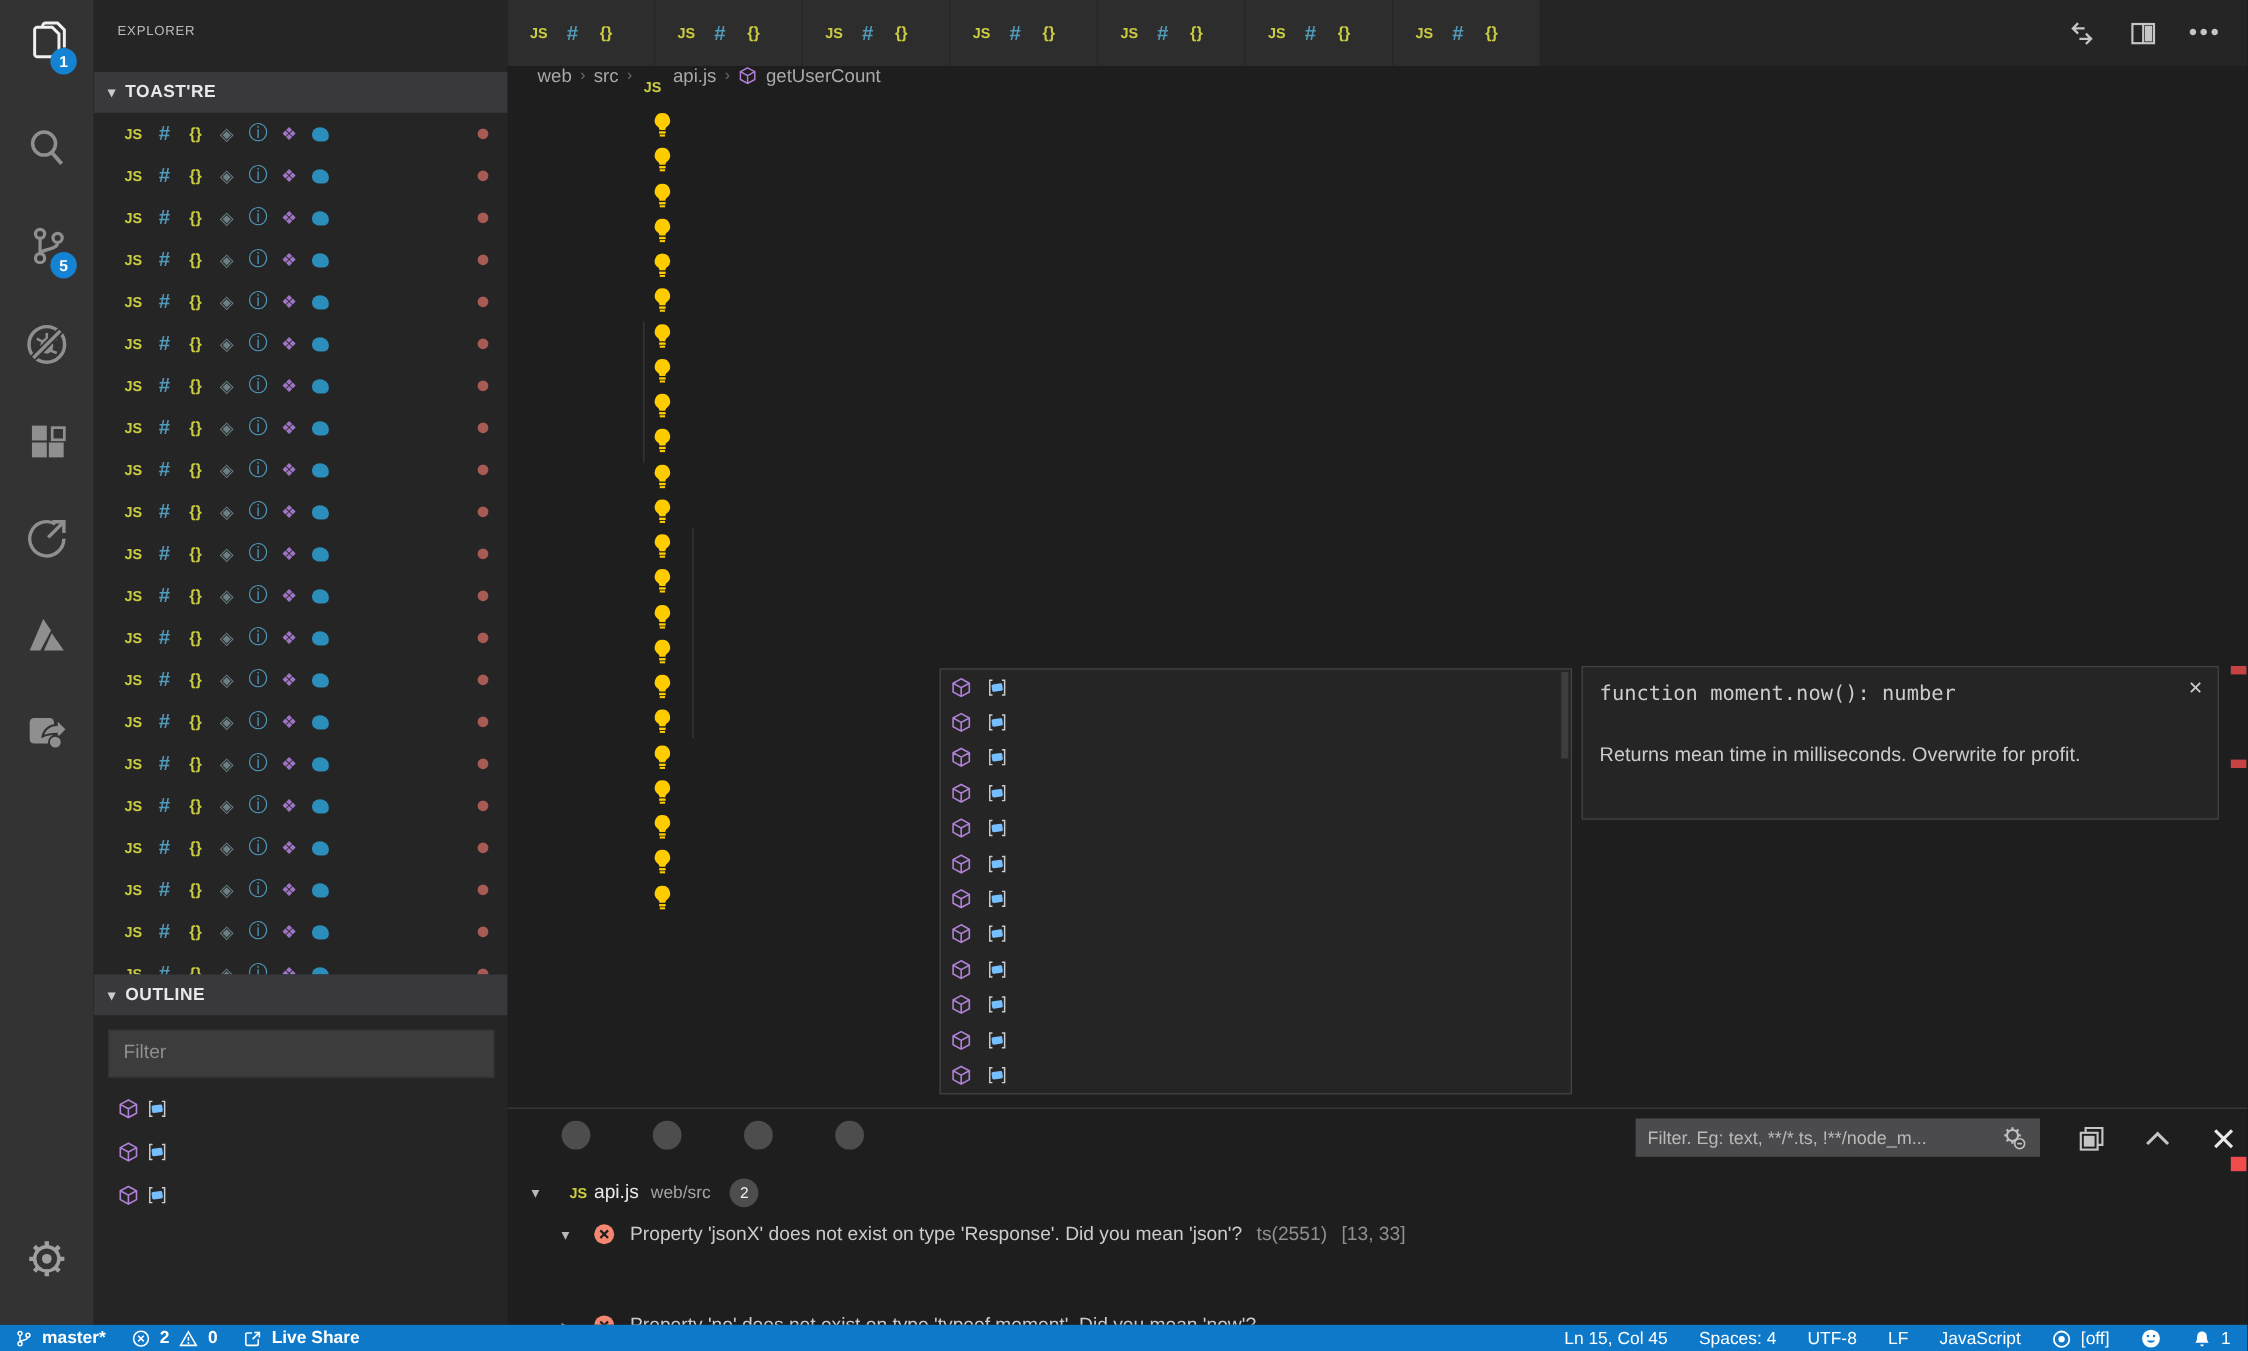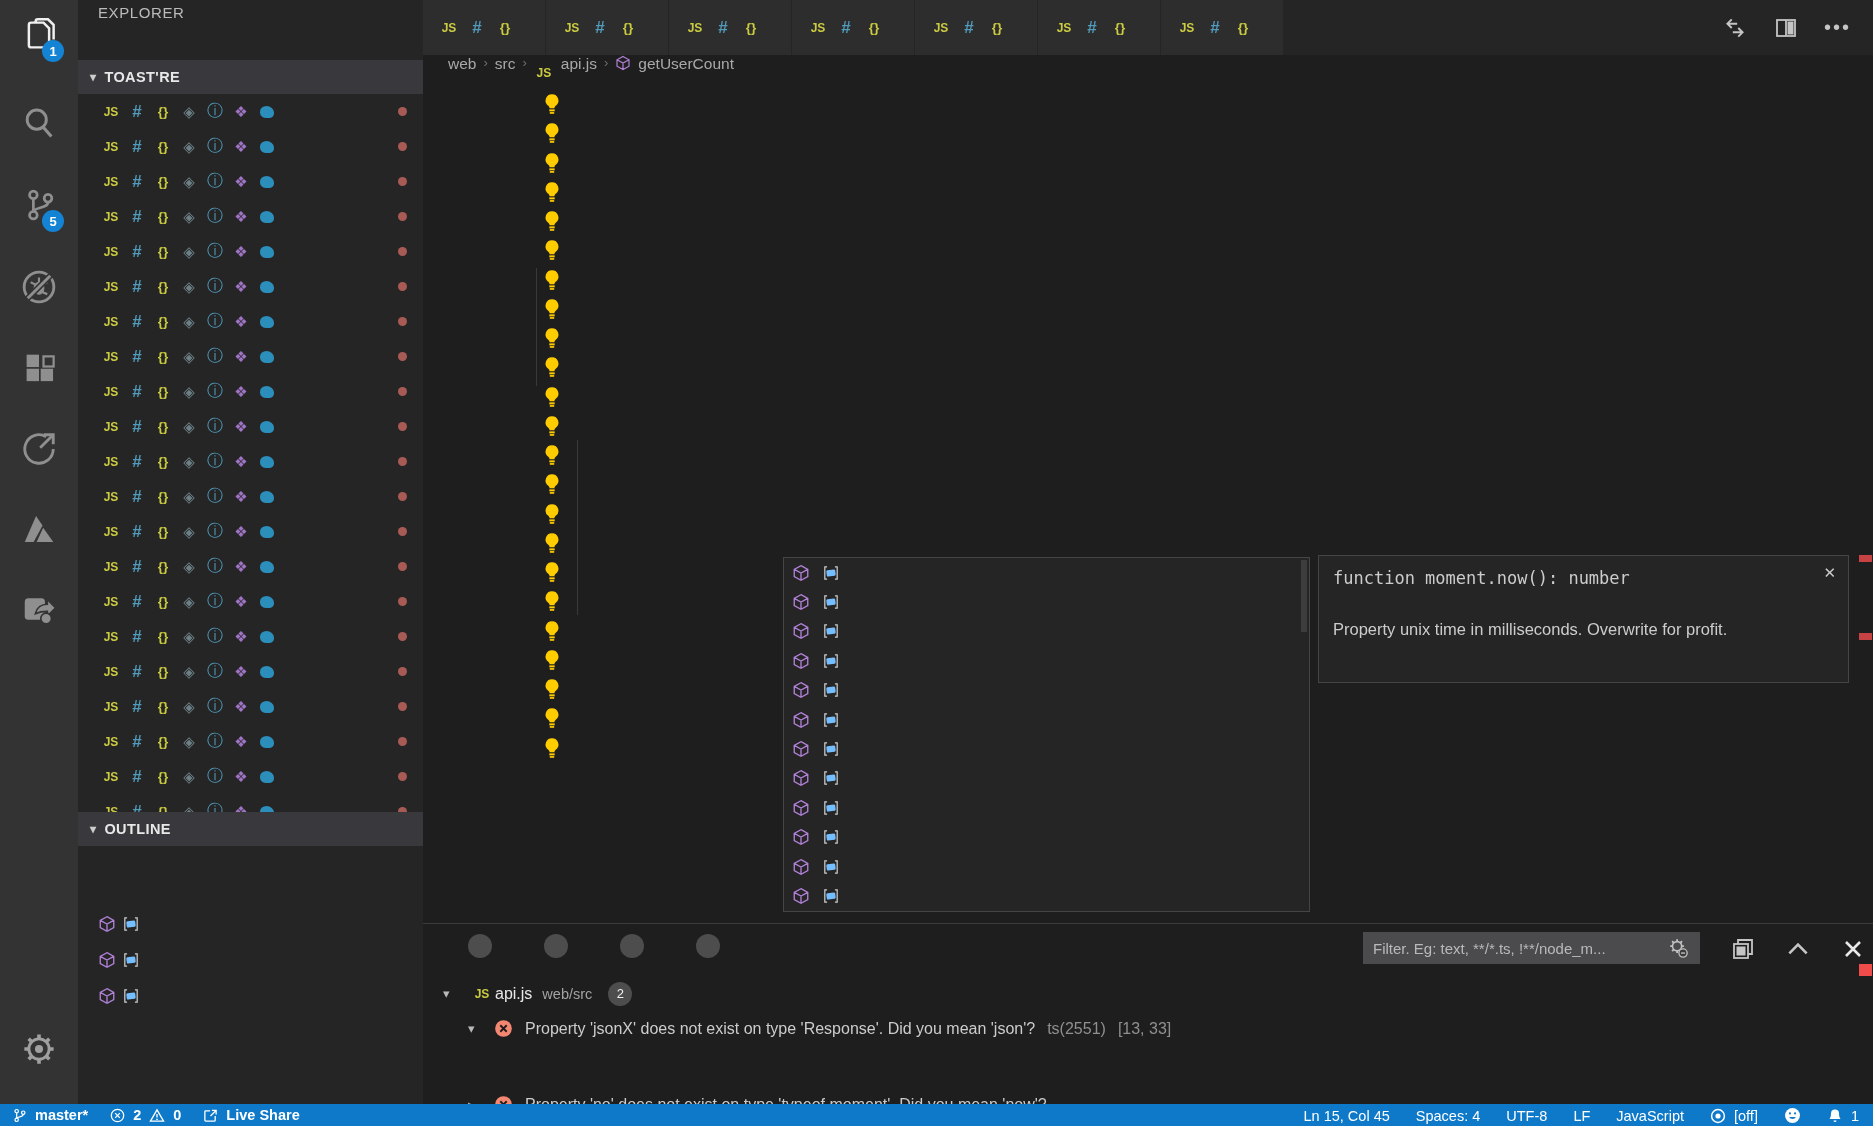--- a/index.html
+++ b/index.html
@@ -8,21 +8,21 @@
   .app { position:relative; width:1873px; height:1126px; }
 
   
   .activitybar { position:absolute; left:0; top:0; width:78px; height:1104px; background:#333333; z-index:30; }
   .act-item { position:absolute; left:0; width:78px; height:70px; display:flex; align-items:center; justify-content:center; }
   .act-badge { position:absolute; right:14px; bottom:8px; min-width:22px; height:22px; border-radius:11px;
     background:#1583d3; color:#fff; font-size:13px; display:flex; align-items:center; justify-content:center; font-weight:bold; }
 
   
   .sidebar { position:absolute; left:78px; top:0; width:345px; height:1104px; background:#252526; z-index:20; overflow:hidden; }
-  .sb-title { position:absolute; left:20px; top:4px; font-size:15px; letter-spacing:0.6px; color:#bbbbbb; }
+  .sb-title { position:absolute; left:20px; top:20px; font-size:11px; letter-spacing:0.6px; color:#bbbbbb; }
   .section-head { position:absolute; left:0; width:345px; height:34px; background:#38383d; display:flex; align-items:center;
     color:#e8e8e8; font-weight:bold; font-size:14.5px; letter-spacing:0.4px; }
   .section-head .twist { margin:0 8px 0 12px; color:#cccccc; font-size:12px; }
   .tree { position:absolute; left:0; top:94px; width:345px; height:718px; overflow:hidden; }
   .trow { display:flex; align-items:center; height:35px; padding-right:16px; font-size:16px; color:#cccccc; cursor:pointer; }
   .trow .chev { color:#b9b9b9; font-size:13px; width:20px; flex:none; }
   .lbl { white-space:nowrap; }
   .tbadge { margin-left:auto; font-size:14.5px; }
   .mdot { margin-left:auto; width:9px; height:9px; border-radius:50%; background:#a85a55; flex:none; }
   .fi { width:26px; flex:none; display:inline-flex; justify-content:center; align-items:center; font-weight:bold; }
@@ -480,20 +480,21 @@
           <span class="lbl"></span>
           <span class="tbadge"></span>
           <span class="mdot"></span>
         </div>
     </div>
 
     <div class="section-head" style="top:812px">
       <span class="twist">▾</span>
       <span>OUTLINE</span>
     </div>
+    <input class="outline-filter" placeholder="Filter" style="">
     <div class="outline-rows">
       <div class="trow">
           <span class="chev"></span>
           <span class="symicon">
             <svg width="18" height="18" viewBox="0 0 16 16">
               <path fill="none" stroke="#b180d7" stroke-width="1.2" d="M8 1.5 L14 4.75 L14 11.25 L8 14.5 L2 11.25 L2 4.75 Z M2 4.75 L8 8 L14 4.75 M8 8 L8 14.5"></path>
             </svg>
           </span>
           <span class="symicon">
             <svg width="18" height="18" viewBox="0 0 16 16">
@@ -1076,21 +1077,21 @@
               <rect x="4" y="5.2" width="8" height="5.6" rx="1.2" fill="#75beff" transform="rotate(-8 8 8)"></rect>
             </svg>
           </span>
           <span></span>
         </div>
       <div class="sugg-scroll"></div>
     </div>
 
     <div class="hoverdoc">
       <div class="hov-sig">function moment.now(): number</div>
-      <div class="hov-doc">Property unix time in milliseconds. Overwrite for profit.</div>
+      <div class="hov-doc">Returns mean time in milliseconds. Overwrite for profit.</div>
       <div class="hov-close">✕</div>
     </div>
 
     <div class="panel">
       <div class="panel-tabs">
         <div class="ptab">
             <span></span>
             <span class="pbadge"></span>
           </div>
           <div class="ptab">

